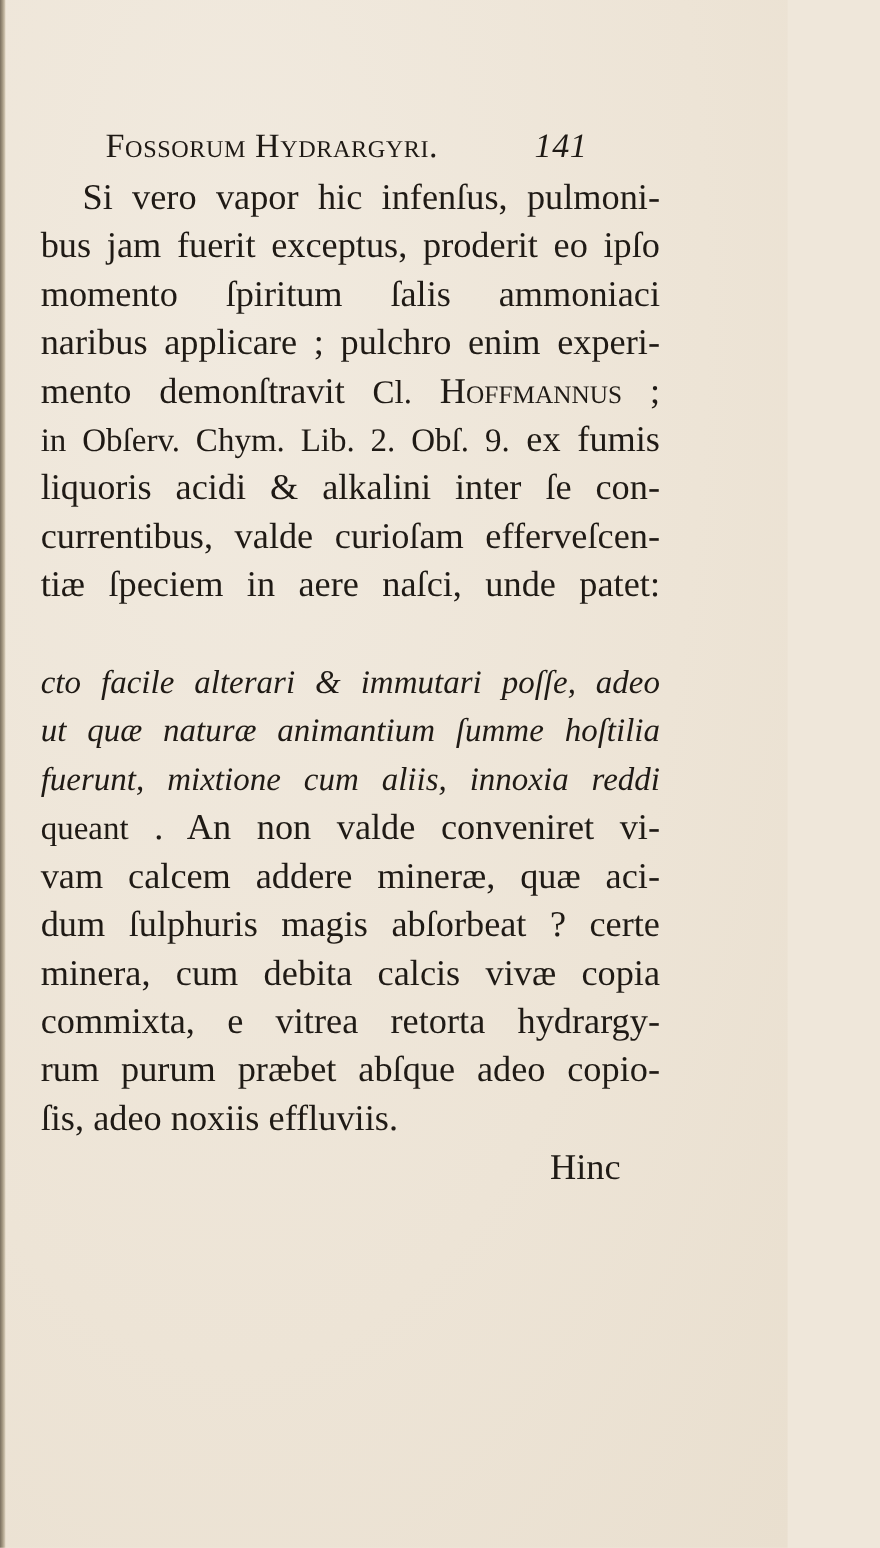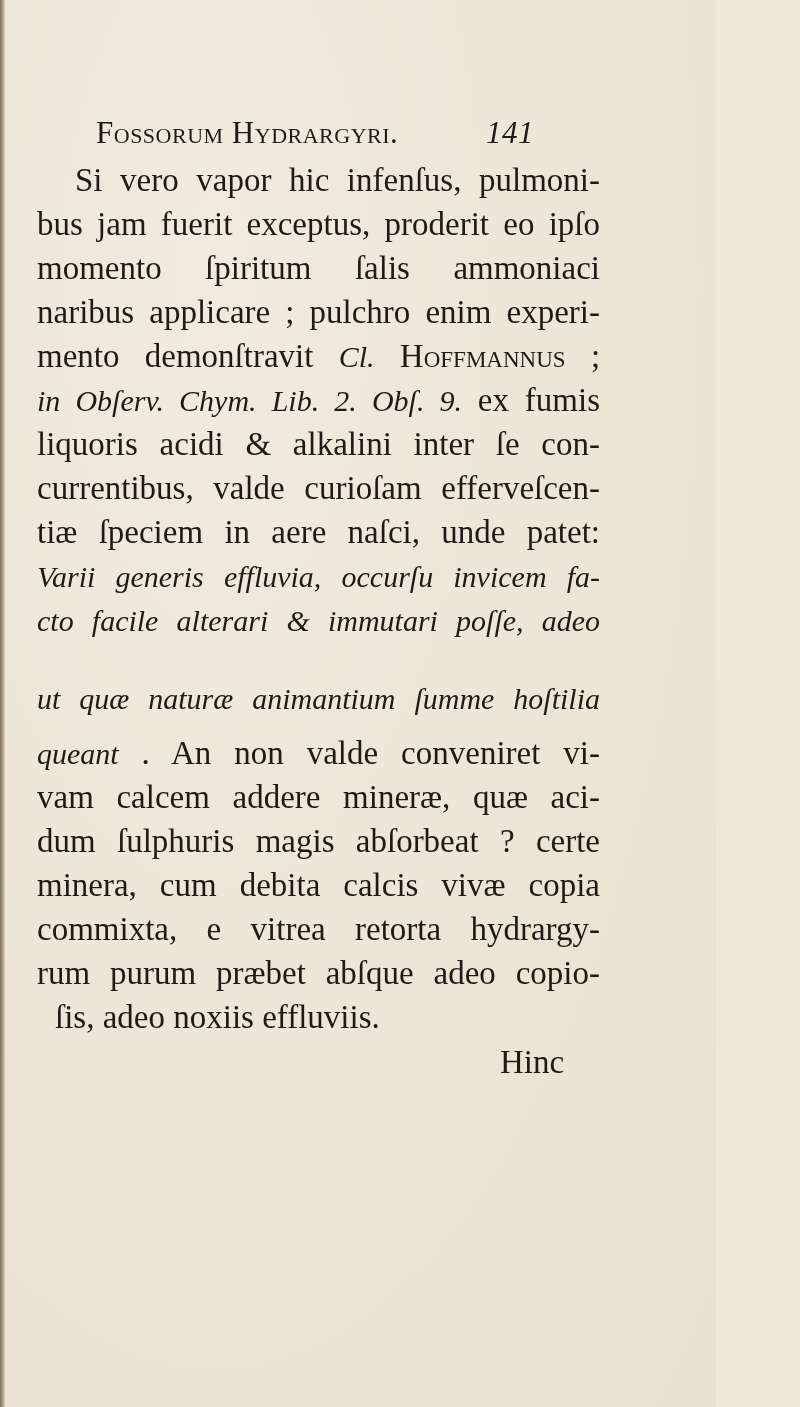--- a/index.html
+++ b/index.html
@@ -54,23 +54,23 @@
       height: 44px;
       font-family: "Liberation Serif", serif;
       font-size: 33px;
       line-height: 44px;
       white-space: nowrap;
       text-align: justify;
       text-align-last: justify;
     }
     .line.indent { left: 75px; width: 525px; }
     .line.italic { font-style: italic; font-size: 30px; }
-    .line.last { text-align-last: left; margin-left: 18px; }
+    .line.last { text-align-last: left; }
     .line .sc { font-variant: small-caps; }
-    .line .it { font-style: italic; font-size: 30px; }
+    .line .it { font-size: 30px; }
     .catch {
       position: absolute;
       left: 500px; top: 1135px;
       font-family: "Liberation Serif", serif;
       font-size: 33px;
       line-height: 44px;
     }
   </style>
 </head>
 <body>
@@ -93,23 +93,23 @@
     <span class="sc">Hoffmannus</span>
     <span>;</span>
   </div>
   <div class="line" style="top:378px">
     <span class="it">in Obſerv. Chym. Lib. 2. Obſ. 9.</span>
     <span>ex fumis</span>
   </div>
   <div class="line" style="top:422px">liquoris acidi &amp; alkalini inter ſe con-</div>
   <div class="line" style="top:466px">currentibus, valde curioſam efferveſcen-</div>
   <div class="line" style="top:510px">tiæ ſpeciem in aere naſci, unde patet:</div>
-  <div class="line italic" style="top:555px">Varii generis effluvia, occurſu invicem fa-</div>
   <div class="line italic" style="top:599px">cto facile alterari &amp; immutari poſſe, adeo</div>
-  <div class="line italic" style="top:677px">ut quæ naturæ animantium ſumme hoſtilia</div>
+  <div class="line italic" style="top:643px">ut quæ naturæ animantium ſumme hoſtilia</div>
+  <div class="line italic" style="top:687px">fuerunt, mixtione cum aliis, innoxia reddi</div>
   <div class="line" style="top:731px">
     <span class="it">queant</span>
     <span>. An non valde conveniret vi-</span>
   </div>
   <div class="line" style="top:775px">vam calcem addere mineræ, quæ aci-</div>
   <div class="line" style="top:819px">dum ſulphuris magis abſorbeat ? certe</div>
   <div class="line" style="top:863px">minera, cum debita calcis vivæ copia</div>
   <div class="line" style="top:907px">commixta, e vitrea retorta hydrargy-</div>
   <div class="line" style="top:951px">rum purum præbet abſque adeo copio-</div>
   <div class="line last" style="top:995px">ſis, adeo noxiis effluviis.</div>

